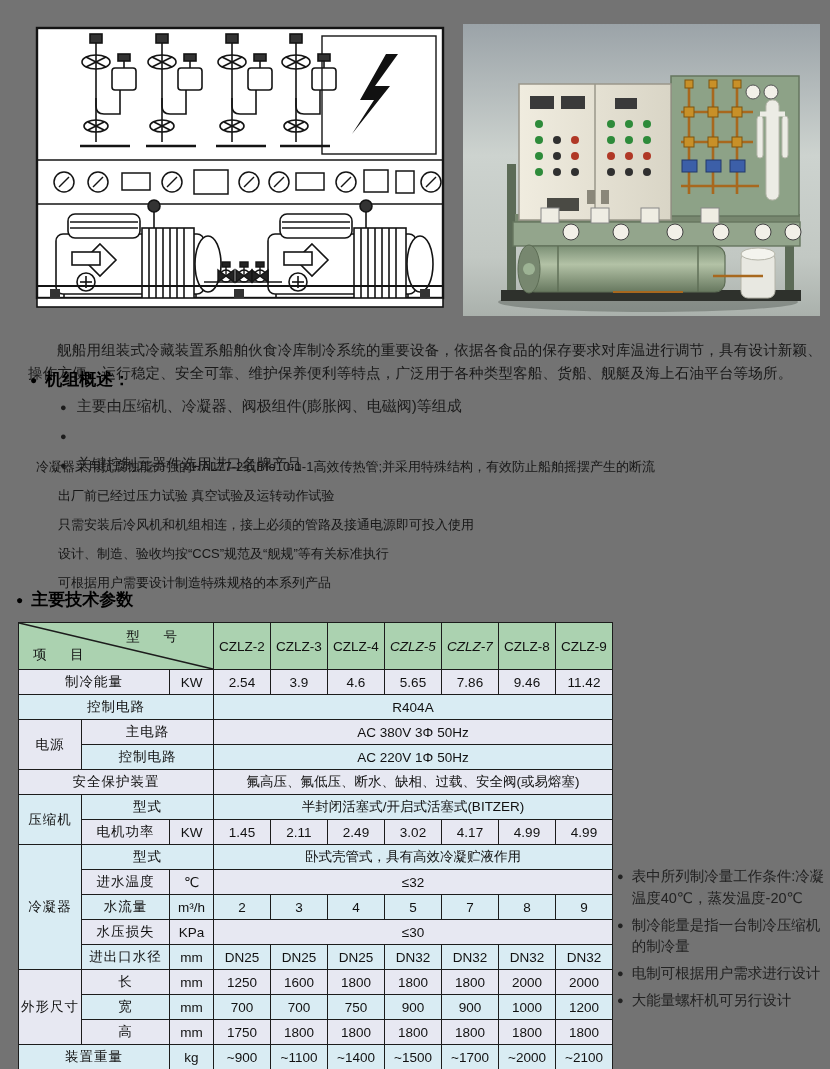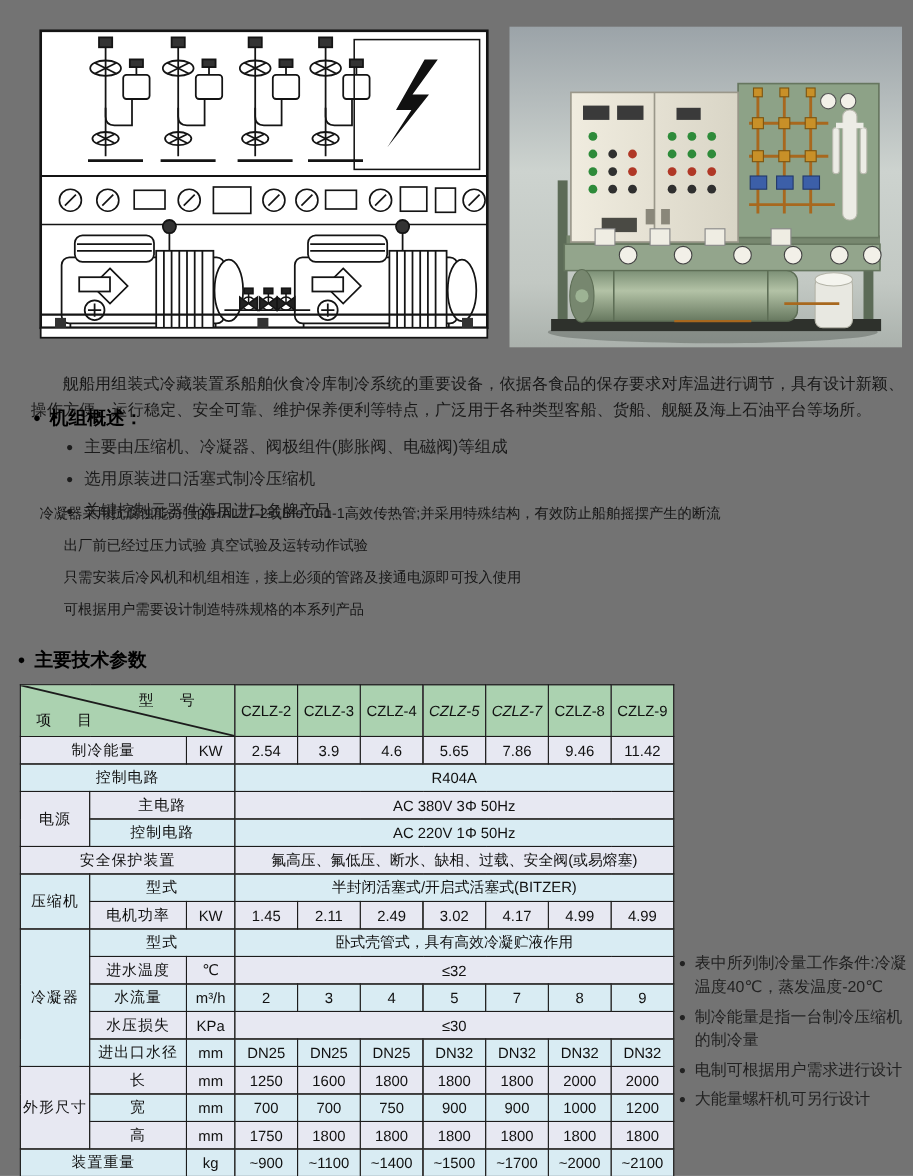--- a/index.html
+++ b/index.html
@@ -291,31 +291,31 @@
     <span class="dot">●</span>
     <span>机组概述：</span>
   </div>
   <div class="overview-bullets">
       <div class="bl">
         <span class="dot">●</span>
         <span>主要由压缩机、冷凝器、阀极组件(膨胀阀、电磁阀)等组成</span>
       </div>
       <div class="bl">
         <span class="dot">●</span>
-        <span>选用原装进口活塞式制冷压缩机</span>
       </div>
       <div class="bl">
         <span class="dot">●</span>
         <span>关键控制元器件选用进口名牌产品</span>
       </div>
     </div>
   <div class="overview-lines">
       <div class="ln">冷凝器采用抗腐蚀能力强的HAL77-2或Bfe10-1-1高效传热管;并采用特殊结构，有效防止船舶摇摆产生的断流</div>
       <div class="ln indent">出厂前已经过压力试验 真空试验及运转动作试验</div>
       <div class="ln indent">只需安装后冷风机和机组相连，接上必须的管路及接通电源即可投入使用</div>
+      <div class="ln indent">设计、制造、验收均按“CCS”规范及“舰规”等有关标准执行</div>
       <div class="ln indent">可根据用户需要设计制造特殊规格的本系列产品</div>
     </div>
 
   <div class="sec-heading h-specs">
     <span class="dot">●</span>
     <span>主要技术参数</span>
   </div>
 
   <table class="spec-table">
     <colgroup>

